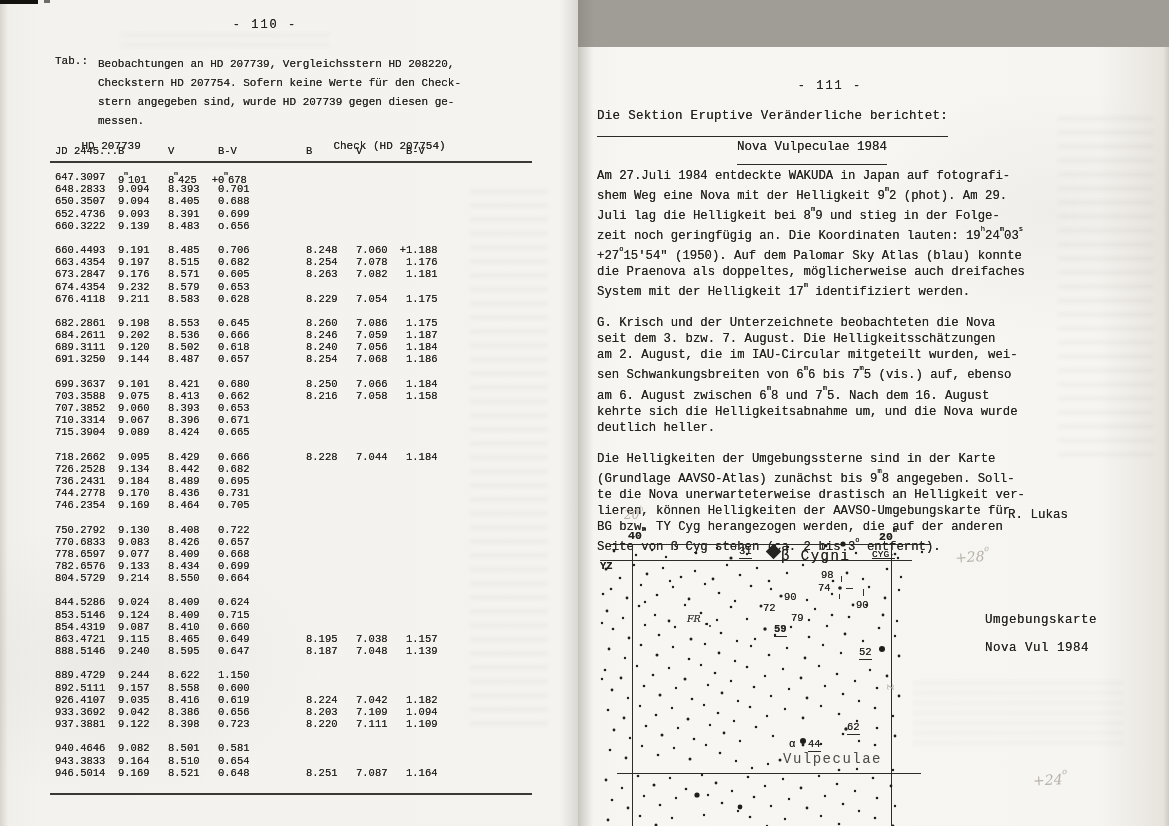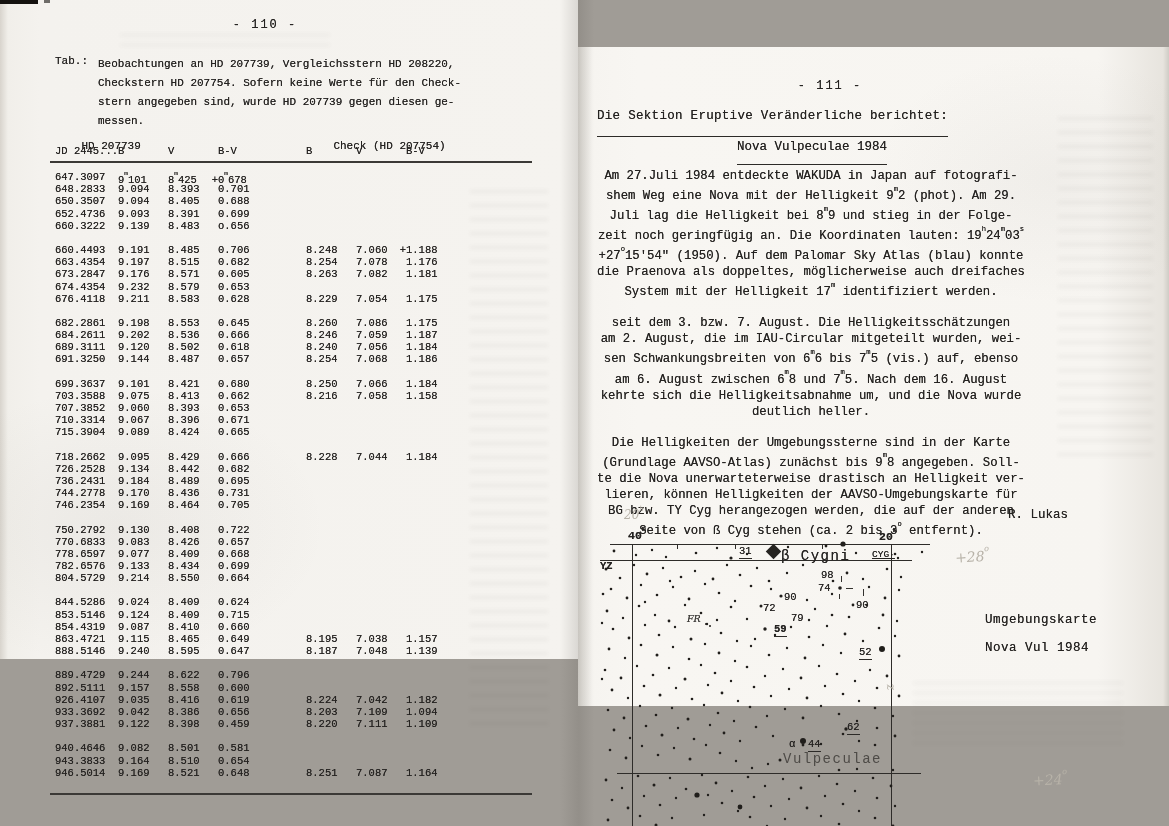--- a/index.html
+++ b/index.html
@@ -2,21 +2,21 @@
 <html><head>
 <meta charset="utf-8">
 <style>
   html,body{margin:0;padding:0;}
   body{
     width:1169px;height:826px;position:relative;overflow:hidden;
     background:#a09c96;
     font-family:"Liberation Mono","DejaVu Sans Mono",monospace;
     color:#242220;
   }
-  .page{position:absolute;top:0;height:659px;}
+  .page{position:absolute;top:0;height:826px;}
   .page-left{
     left:0;width:578px;
     background:
       radial-gradient(ellipse 300px 200px at 20% 80%, rgba(120,115,108,.07), transparent 70%),
       linear-gradient(90deg,#d8d4cd 0,#f1efea 8px,#f4f2ee 40px,#f5f3ef 100%);
   }
   .page-right{
     left:578px;width:591px;
     background:
       radial-gradient(ellipse 260px 180px at 80% 20%, rgba(120,115,108,.06), transparent 70%),
@@ -48,21 +48,21 @@
   .c4{width:50px;} .c5{width:50px;} .c6{width:56px;}
   .plus{text-indent:-6.3px;}
 
   
   .pn-right{left:192px;top:32px;width:120px;}
   .sec-head{position:absolute;left:19px;top:62px;font-size:12.5px;letter-spacing:.3px;}
   .nova-title{position:absolute;left:19px;top:93px;width:430px;text-align:center;font-size:12.5px;}
   .nova-title span{border-bottom:1.3px solid #2c2a27;padding-bottom:10px;}
   .sec-head span{border-bottom:1.3px solid #2c2a27;padding-bottom:13px;}
   .paras{position:absolute;left:19px;top:121px;font-size:12.3px;line-height:16px;}
-  .para{margin-bottom:15px;text-align:center;}
+  .para{margin-bottom:15px;}
   .pline{white-space:pre;}
   .signature{position:absolute;left:430px;top:461px;font-size:12.5px;}
   .side-caption{position:absolute;font-size:12.5px;letter-spacing:.5px;}
   .sc1{left:407px;top:566px;}
   .sc2{left:407px;top:594px;}
   .hand{color:#b7b2a8;font-family:"DejaVu Serif","Liberation Serif",serif;font-style:italic;text-shadow:none;}
   .hand-28{position:absolute;left:377px;top:501px;font-size:14px;transform:rotate(-4deg);}
   .hand-24{position:absolute;left:455px;top:724px;font-size:14px;transform:rotate(-3deg);}
 
   
@@ -148,25 +148,25 @@
         <div class="trow"><span class="cell c0">804.5729</span><span class="cell c1">9.214</span><span class="cell c2">8.550</span><span class="cell c3">0.664</span><span class="cell c4"></span><span class="cell c5"></span><span class="cell c6"></span></div>
       </div>
       <div class="tgroup">
         <div class="trow"><span class="cell c0">844.5286</span><span class="cell c1">9.024</span><span class="cell c2">8.409</span><span class="cell c3">0.624</span><span class="cell c4"></span><span class="cell c5"></span><span class="cell c6"></span></div>
         <div class="trow"><span class="cell c0">853.5146</span><span class="cell c1">9.124</span><span class="cell c2">8.409</span><span class="cell c3">0.715</span><span class="cell c4"></span><span class="cell c5"></span><span class="cell c6"></span></div>
         <div class="trow"><span class="cell c0">854.4319</span><span class="cell c1">9.087</span><span class="cell c2">8.410</span><span class="cell c3">0.660</span><span class="cell c4"></span><span class="cell c5"></span><span class="cell c6"></span></div>
         <div class="trow"><span class="cell c0">863.4721</span><span class="cell c1">9.115</span><span class="cell c2">8.465</span><span class="cell c3">0.649</span><span class="cell c4">8.195</span><span class="cell c5">7.038</span><span class="cell c6">1.157</span></div>
         <div class="trow"><span class="cell c0">888.5146</span><span class="cell c1">9.240</span><span class="cell c2">8.595</span><span class="cell c3">0.647</span><span class="cell c4">8.187</span><span class="cell c5">7.048</span><span class="cell c6">1.139</span></div>
       </div>
       <div class="tgroup">
-        <div class="trow"><span class="cell c0">889.4729</span><span class="cell c1">9.244</span><span class="cell c2">8.622</span><span class="cell c3">0.796</span><span class="cell c4"></span><span class="cell c5"></span><span class="cell c6"></span></div>
+        <div class="trow"><span class="cell c0">889.4729</span><span class="cell c1">9.244</span><span class="cell c2">8.622</span><span class="cell c3">1.150</span><span class="cell c4"></span><span class="cell c5"></span><span class="cell c6"></span></div>
         <div class="trow"><span class="cell c0">892.5111</span><span class="cell c1">9.157</span><span class="cell c2">8.558</span><span class="cell c3">0.600</span><span class="cell c4"></span><span class="cell c5"></span><span class="cell c6"></span></div>
         <div class="trow"><span class="cell c0">926.4107</span><span class="cell c1">9.035</span><span class="cell c2">8.416</span><span class="cell c3">0.619</span><span class="cell c4">8.224</span><span class="cell c5">7.042</span><span class="cell c6">1.182</span></div>
         <div class="trow"><span class="cell c0">933.3692</span><span class="cell c1">9.042</span><span class="cell c2">8.386</span><span class="cell c3">0.656</span><span class="cell c4">8.203</span><span class="cell c5">7.109</span><span class="cell c6">1.094</span></div>
-        <div class="trow"><span class="cell c0">937.3881</span><span class="cell c1">9.122</span><span class="cell c2">8.398</span><span class="cell c3">0.459</span><span class="cell c4">8.220</span><span class="cell c5">7.111</span><span class="cell c6">1.109</span></div>
+        <div class="trow"><span class="cell c0">937.3881</span><span class="cell c1">9.122</span><span class="cell c2">8.398</span><span class="cell c3">0.723</span><span class="cell c4">8.220</span><span class="cell c5">7.111</span><span class="cell c6">1.109</span></div>
       </div>
       <div class="tgroup">
         <div class="trow"><span class="cell c0">940.4646</span><span class="cell c1">9.082</span><span class="cell c2">8.501</span><span class="cell c3">0.581</span><span class="cell c4"></span><span class="cell c5"></span><span class="cell c6"></span></div>
         <div class="trow"><span class="cell c0">943.3833</span><span class="cell c1">9.164</span><span class="cell c2">8.510</span><span class="cell c3">0.654</span><span class="cell c4"></span><span class="cell c5"></span><span class="cell c6"></span></div>
         <div class="trow"><span class="cell c0">946.5014</span><span class="cell c1">9.169</span><span class="cell c2">8.521</span><span class="cell c3">0.648</span><span class="cell c4">8.251</span><span class="cell c5">7.087</span><span class="cell c6">1.164</span></div>
       </div>
     </div>
   <div class="rule rule-bottom"></div>
   <div class="smudge v" style="left:470px;top:190px;width:78px;height:540px;"></div>
   <div class="smudge" style="left:120px;top:34px;width:210px;height:16px;"></div>
@@ -180,20 +180,21 @@
       <div class="para">
         <div class="pline">Am 27.Juli 1984 entdeckte WAKUDA in Japan auf fotografi-</div>
         <div class="pline">shem Weg eine Nova mit der Helligkeit 9<sup>m</sup>2 (phot). Am 29.</div>
         <div class="pline">Juli lag die Helligkeit bei 8<sup>m</sup>9 und stieg in der Folge-</div>
         <div class="pline">zeit noch geringfügig an. Die Koordinaten lauten: 19<sup>h</sup>24<sup>m</sup>03<sup>s</sup></div>
         <div class="pline">+27<sup>o</sup>15'54" (1950). Auf dem Palomar Sky Atlas (blau) konnte</div>
         <div class="pline">die Praenova als doppeltes, möglicherweise auch dreifaches</div>
         <div class="pline">System mit der Helligkeit 17<sup>m</sup> identifiziert werden.</div>
       </div>
       <div class="para">
+        <div class="pline">G. Krisch und der Unterzeichnete beobachteten die Nova</div>
         <div class="pline">seit dem 3. bzw. 7. August. Die Helligkeitsschätzungen</div>
         <div class="pline">am 2. August, die im IAU-Circular mitgeteilt wurden, wei-</div>
         <div class="pline">sen Schwankungsbreiten von 6<sup>m</sup>6 bis 7<sup>m</sup>5 (vis.) auf, ebenso</div>
         <div class="pline">am 6. August zwischen 6<sup>m</sup>8 und 7<sup>m</sup>5. Nach dem 16. August</div>
         <div class="pline">kehrte sich die Helligkeitsabnahme um, und die Nova wurde</div>
         <div class="pline">deutlich heller.</div>
       </div>
       <div class="para">
         <div class="pline">Die Helligkeiten der Umgebungssterne sind in der Karte</div>
         <div class="pline">(Grundlage AAVSO-Atlas) zunächst bis 9<sup>m</sup>8 angegeben. Soll-</div>

